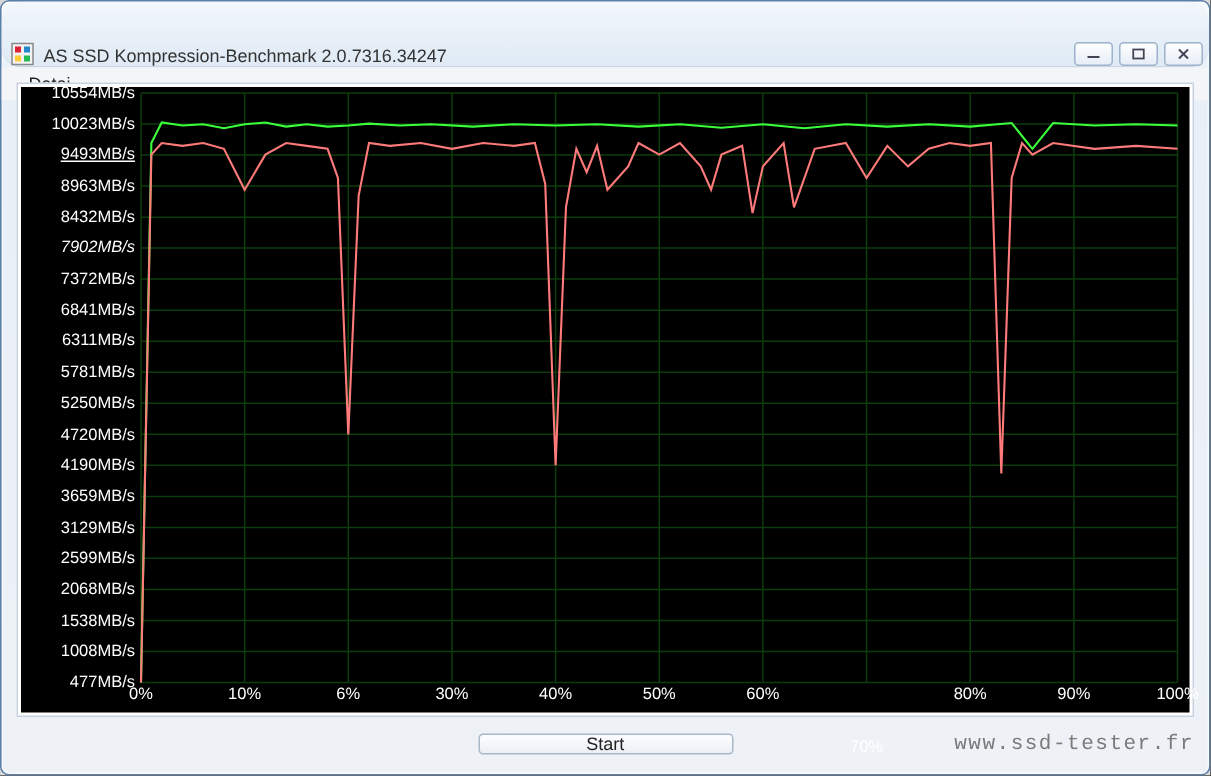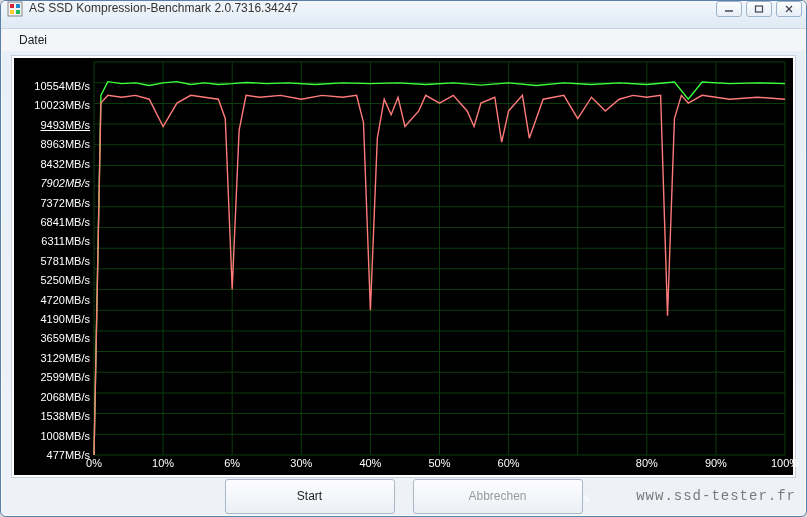--- a/index.html
+++ b/index.html
@@ -5,24 +5,25 @@
   * { box-sizing: border-box; margin: 0; padding: 0; }
   body { font-family: "Segoe UI", Tahoma, sans-serif; font-size: 12px; background: #d8d8d8; }
   .window {
     width: 807px; height: 517px;
     background: linear-gradient(to bottom, #f6f9fc 0%, #e8eff7 50px, #eef2f7 100%);
     border: 1px solid #5a7fa8; border-radius: 6px;
     box-shadow: inset 0 0 0 1px rgba(255,255,255,0.6);
     position: relative; overflow: hidden;
   }
   .titlebar {
-    height: 28px; display: flex; align-items: flex-start;
+    height: 44px; display: flex; align-items: flex-end;
     padding: 0 4px 0 6px;
     background: linear-gradient(to bottom, #f2f7fb, #dfeaf5);
     border-bottom: 1px solid #cad6e4;
+    border-radius: 14px;
   }
   .titlebar .app-icon {
     width: 16px; height: 16px; margin-right: 6px;
     display: inline-flex; align-items: center; justify-content: center;
   }
   .titlebar .title { color: #333; flex: 1; font-size: 12px; }
   .win-controls { display: flex; gap: 4px; }
   .win-ctrl {
     width: 26px; height: 16px; border: 1px solid #9fb4cb;
     border-radius: 3px; background: linear-gradient(#fdfefe,#e7eef7);
@@ -37,21 +38,21 @@
   .menu-item { padding: 2px 8px; color: #222; cursor: default; }
   .content {
     position: absolute; left: 10px; right: 10px; top: 54px; bottom: 38px;
     background: #ffffff; border: 1px solid #c8d2df;
   }
   .chart-area {
     position: absolute; left: 2px; right: 2px; top: 2px; bottom: 2px;
     background: #000;
   }
   .plot { position: absolute; left: 80px; right: 8px; top: 4px; bottom: 20px; }
-  .y-labels { position: absolute; left: 0; top: 4px; bottom: 20px; width: 78px; margin-top: 24px; }
+  .y-labels { position: absolute; left: 0; top: 4px; bottom: 20px; width: 78px; }
   .y-label { position: absolute; right: 2px; color: #fff; font-size: 11px; transform: translateY(-50%); white-space: nowrap; }
   .x-labels { position: absolute; left: 80px; right: 8px; bottom: 2px; height: 16px; }
   .x-label { position: absolute; color: #fff; font-size: 11px; transform: translateX(-50%); }
   .legend {
     position: absolute; right: 12px; bottom: 24px;
     color: #1bd21b; font-size: 10px; line-height: 12px;
     border: 1px solid #1bd21b; padding: 3px 5px;
     background: rgba(0,0,0,0.4);
   }
   .legend .swatch-line { display: inline-block; width: 20px; height: 0; border-top: 1px solid; vertical-align: middle; margin-right: 4px; }
@@ -60,21 +61,21 @@
   .watermark {
     position: absolute; right: 10px; bottom: 12px;
     color: #7a7a7a; font-size: 14px; letter-spacing: 1px;
     font-family: "Courier New", monospace;
   }
   .button-row {
     position: absolute; left: 0; right: 0; bottom: 6px; height: 28px;
     display: flex; justify-content: center; gap: 18px; align-items: center;
   }
   .btn {
-    width: 170px; height: 35px;
+    width: 170px; height: 14px;
     border: 1px solid #a9b7c8; border-radius: 3px;
     background: linear-gradient(#fdfdfe,#ebf0f6);
     font-size: 12px; color: #222; text-align: center;
     display: flex; align-items: center; justify-content: center;
     cursor: default;
   }
   .btn.disabled { color: #9a9a9a; }
   svg.series { position: absolute; left:0; top:0; width:100%; height:100%; overflow: visible; }
 </style>
 </head>
@@ -190,17 +191,16 @@
           <div class="x-label" style="left: 70%; margin-top: 35px;">70%</div>
           <div class="x-label" style="left: 80%;">80%</div>
           <div class="x-label" style="left: 90%;">90%</div>
           <div class="x-label" style="left: 100%;">100%</div>
         </div>
     </div>
   </div>
 
   <div class="button-row">
     <div class="btn">Start</div>
-    <div class="btn disabled">Abbrechen</div>
   </div>
 
   <div class="watermark">www.ssd-tester.fr</div>
 </div>
 
 </body></html>

